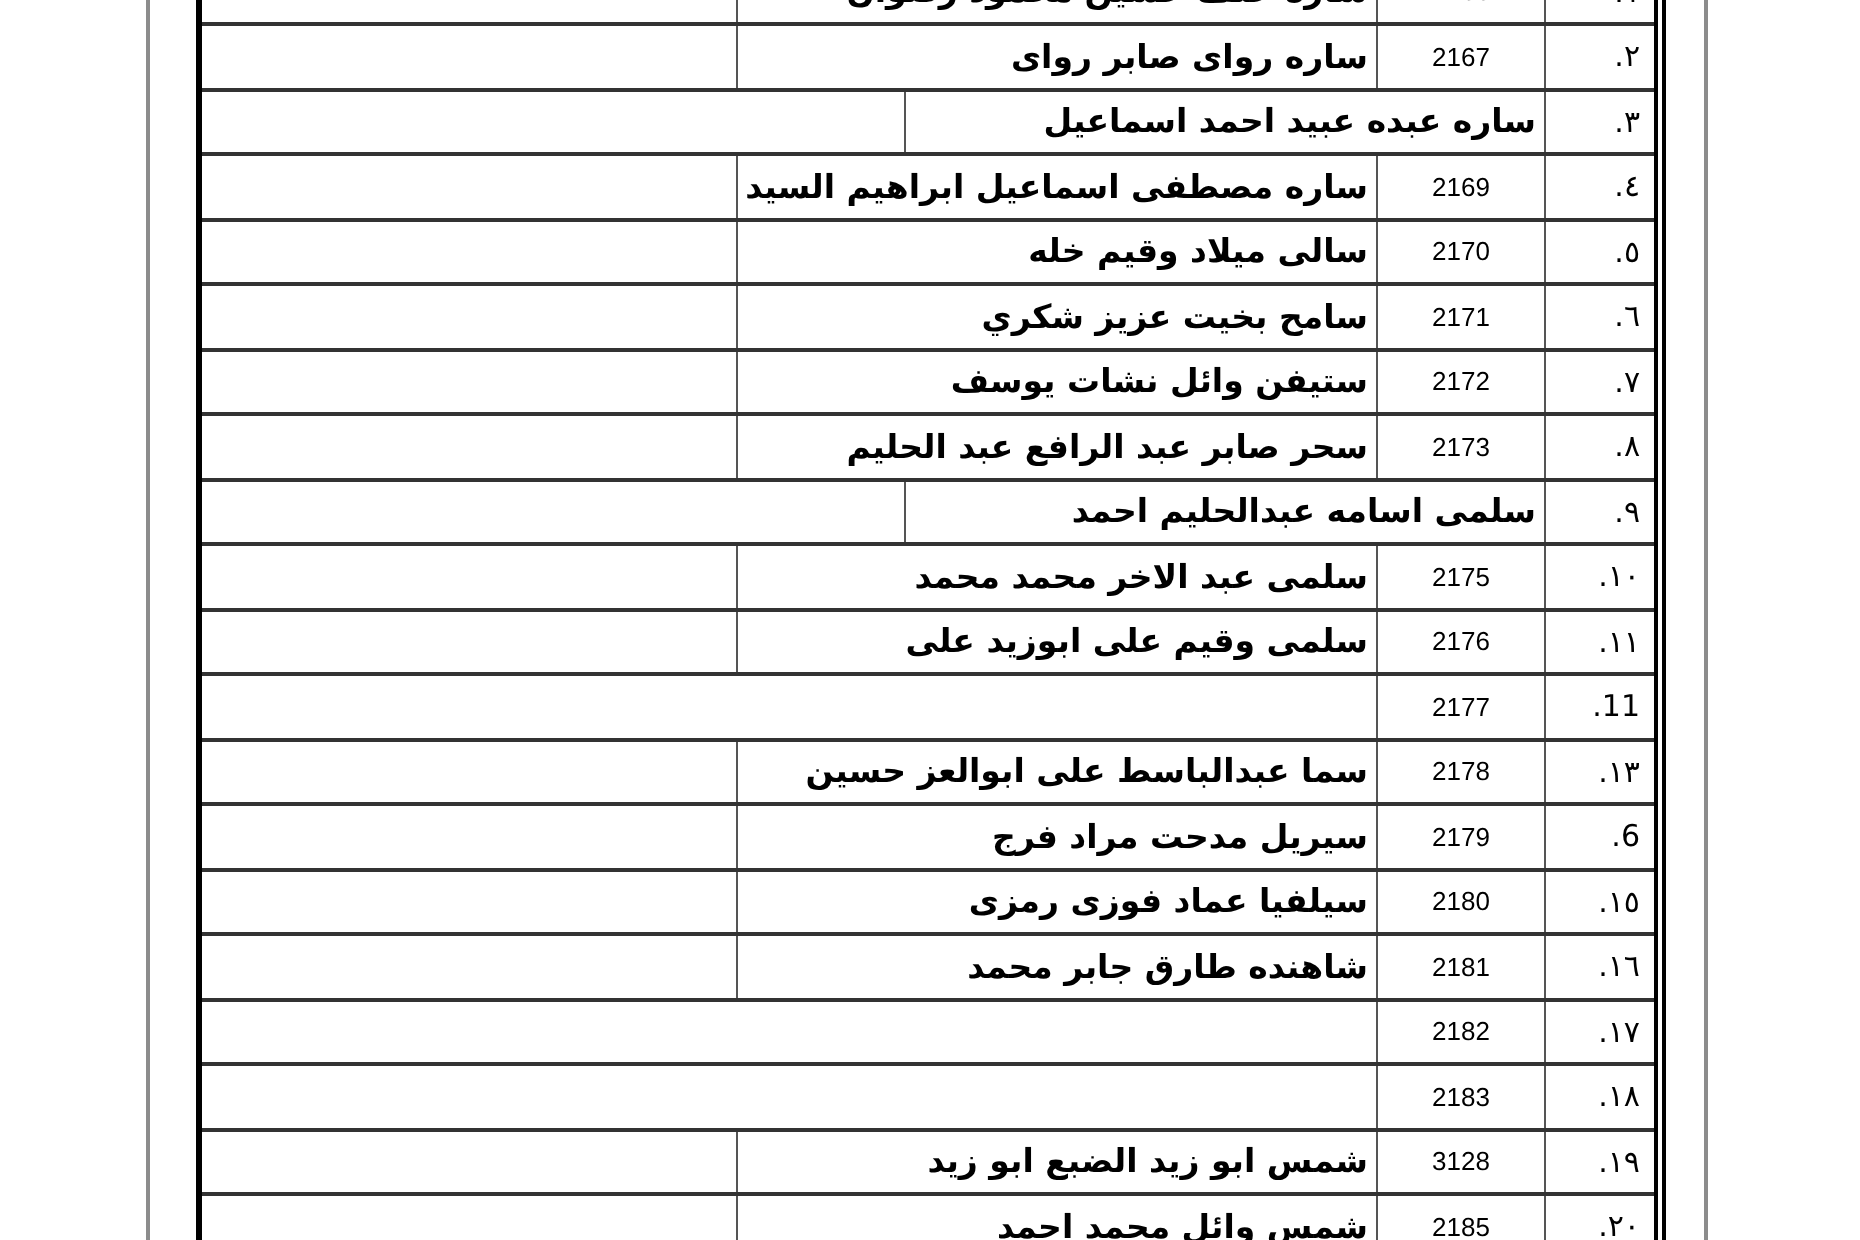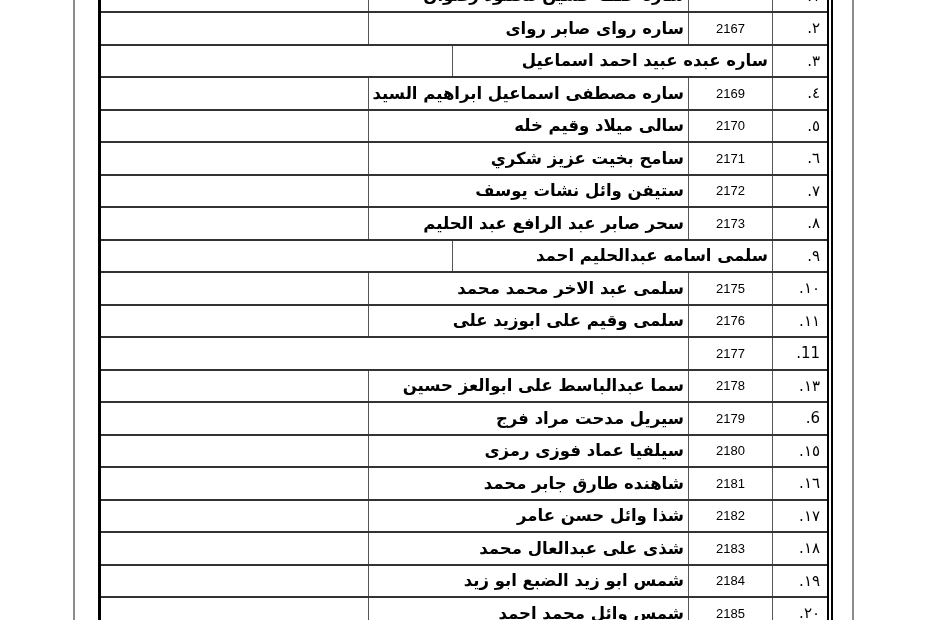--- a/index.html
+++ b/index.html
@@ -204,34 +204,32 @@
     <div class="row">
       <div class="cell serial">١٦.</div>
       <div class="cell code">2181</div>
       <div class="cell name">شاهنده طارق جابر محمد</div>
       <div class="cell blank"></div>
     </div>
 
     <div class="row">
       <div class="cell serial">١٧.</div>
       <div class="cell code">2182</div>
-      <div class="cell name">شذا وائل حسن عامر</div>
       <div class="cell blank"></div>
     </div>
 
     <div class="row">
       <div class="cell serial">١٨.</div>
       <div class="cell code">2183</div>
-      <div class="cell name">شذى على عبدالعال محمد</div>
       <div class="cell blank"></div>
     </div>
 
     <div class="row">
       <div class="cell serial">١٩.</div>
-      <div class="cell code">2184</div>
+      <div class="cell code">3128</div>
       <div class="cell name">شمس ابو زيد الضبع ابو زيد</div>
       <div class="cell blank"></div>
     </div>
 
     <div class="row">
       <div class="cell serial">٢٠.</div>
       <div class="cell code">2185</div>
       <div class="cell name">شمس وائل محمد احمد</div>
       <div class="cell blank"></div>
     </div>

